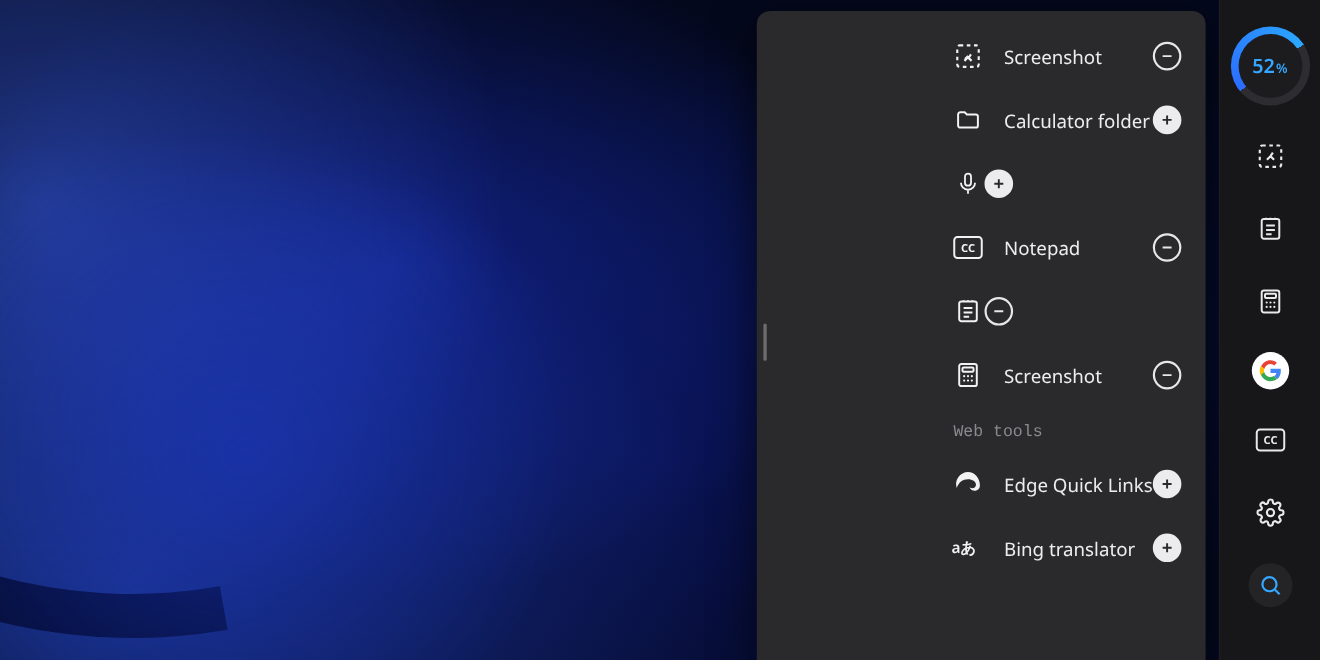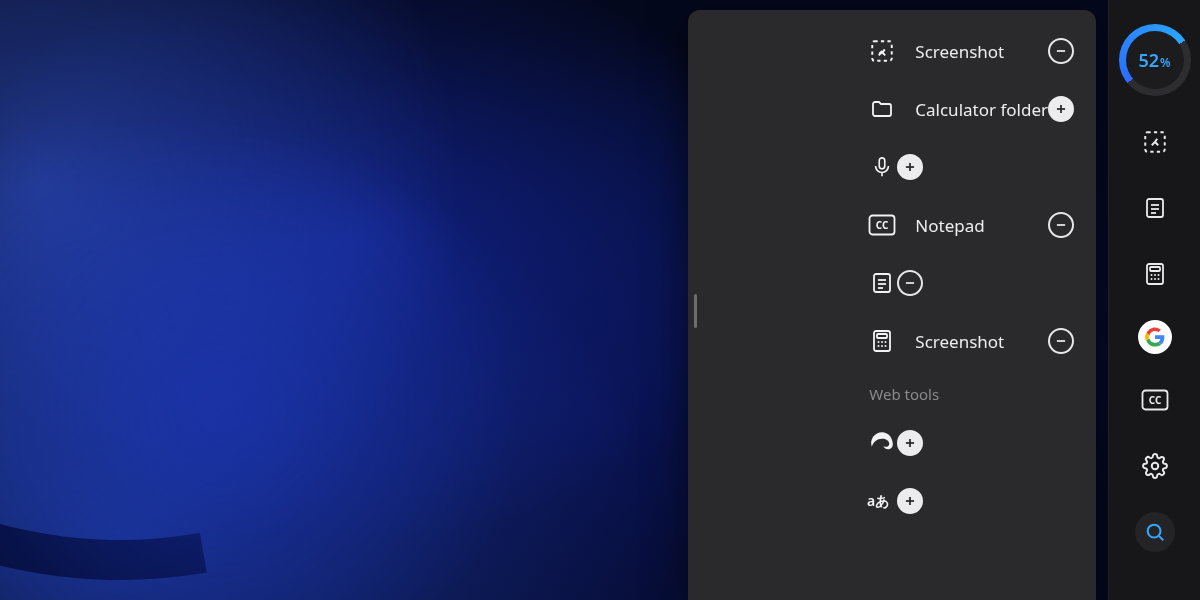--- a/index.html
+++ b/index.html
@@ -106,21 +106,21 @@
     flex:1; font-size:17px; padding-left:18px; color:#ededee;
   }
   .panel .row .ctl {
     width:26px; height:26px; border:2px solid #e7e7e8; border-radius:50%;
     display:flex; align-items:center; justify-content:center;
     color:#e7e7e8;
   }
   .panel .row .ctl.plus { background:#ececee; color:#2a2a2c; border-color:#ececee;}
   .panel .row .ctl svg { display:block; }
   .panel .section-title {
-    font-size:15px; color:#8a8a8e; padding:14px 0 10px 28px;
+    font-size:15px; color:#8a8a8e; padding:14px 0 10px 28px;font-family:Liberation Mono, monospace;
   }
 
   
   .glogo { position:relative; width:20px; height:20px; }
 </style>
 </head>
 <body>
 
 <div class="wallpaper">
   <div class="ribbon r1"></div>
@@ -232,34 +232,36 @@
     </div>
 
     <div class="section-title">Web tools</div>
 
     <div class="row">
       <span class="ic">
         <svg width="26" height="26" viewBox="0 0 24 24" fill="currentColor">
           <path d="M12 2a10 10 0 00-9.4 13.4C3.9 10.8 7.6 8 12 8c3.7 0 6.7 1.9 6.7 4.6 0 1.6-1.3 2.9-3.2 2.9-1.2 0-2.1-.5-2.1-.5s.9 2.7 4.2 2.7c2.7 0 4.4-1.9 4.4-4.6C22 7.1 17.7 2 12 2z"></path>
         </svg>
       </span>
+      <span class="label">Edge Quick Links</span>
       <span class="ctl plus">
         <svg width="14" height="14" viewBox="0 0 24 24" stroke="currentColor" stroke-width="3">
             <line x1="12" y1="5" x2="12" y2="19"></line>
             <line x1="5" y1="12" x2="19" y2="12"></line>
           </svg>
       </span>
     </div>
 
     <div class="row">
       <span class="ic">
         <svg width="30" height="22" viewBox="0 0 30 22">
           <text x="0" y="16" font-size="14" fill="currentColor" font-weight="600">aあ</text>
         </svg>
       </span>
+      <span class="label">Bing translator</span>
       <span class="ctl plus">
         <svg width="14" height="14" viewBox="0 0 24 24" stroke="currentColor" stroke-width="3">
             <line x1="12" y1="5" x2="12" y2="19"></line>
             <line x1="5" y1="12" x2="19" y2="12"></line>
           </svg>
       </span>
     </div>
 
   </div>
 </div>

